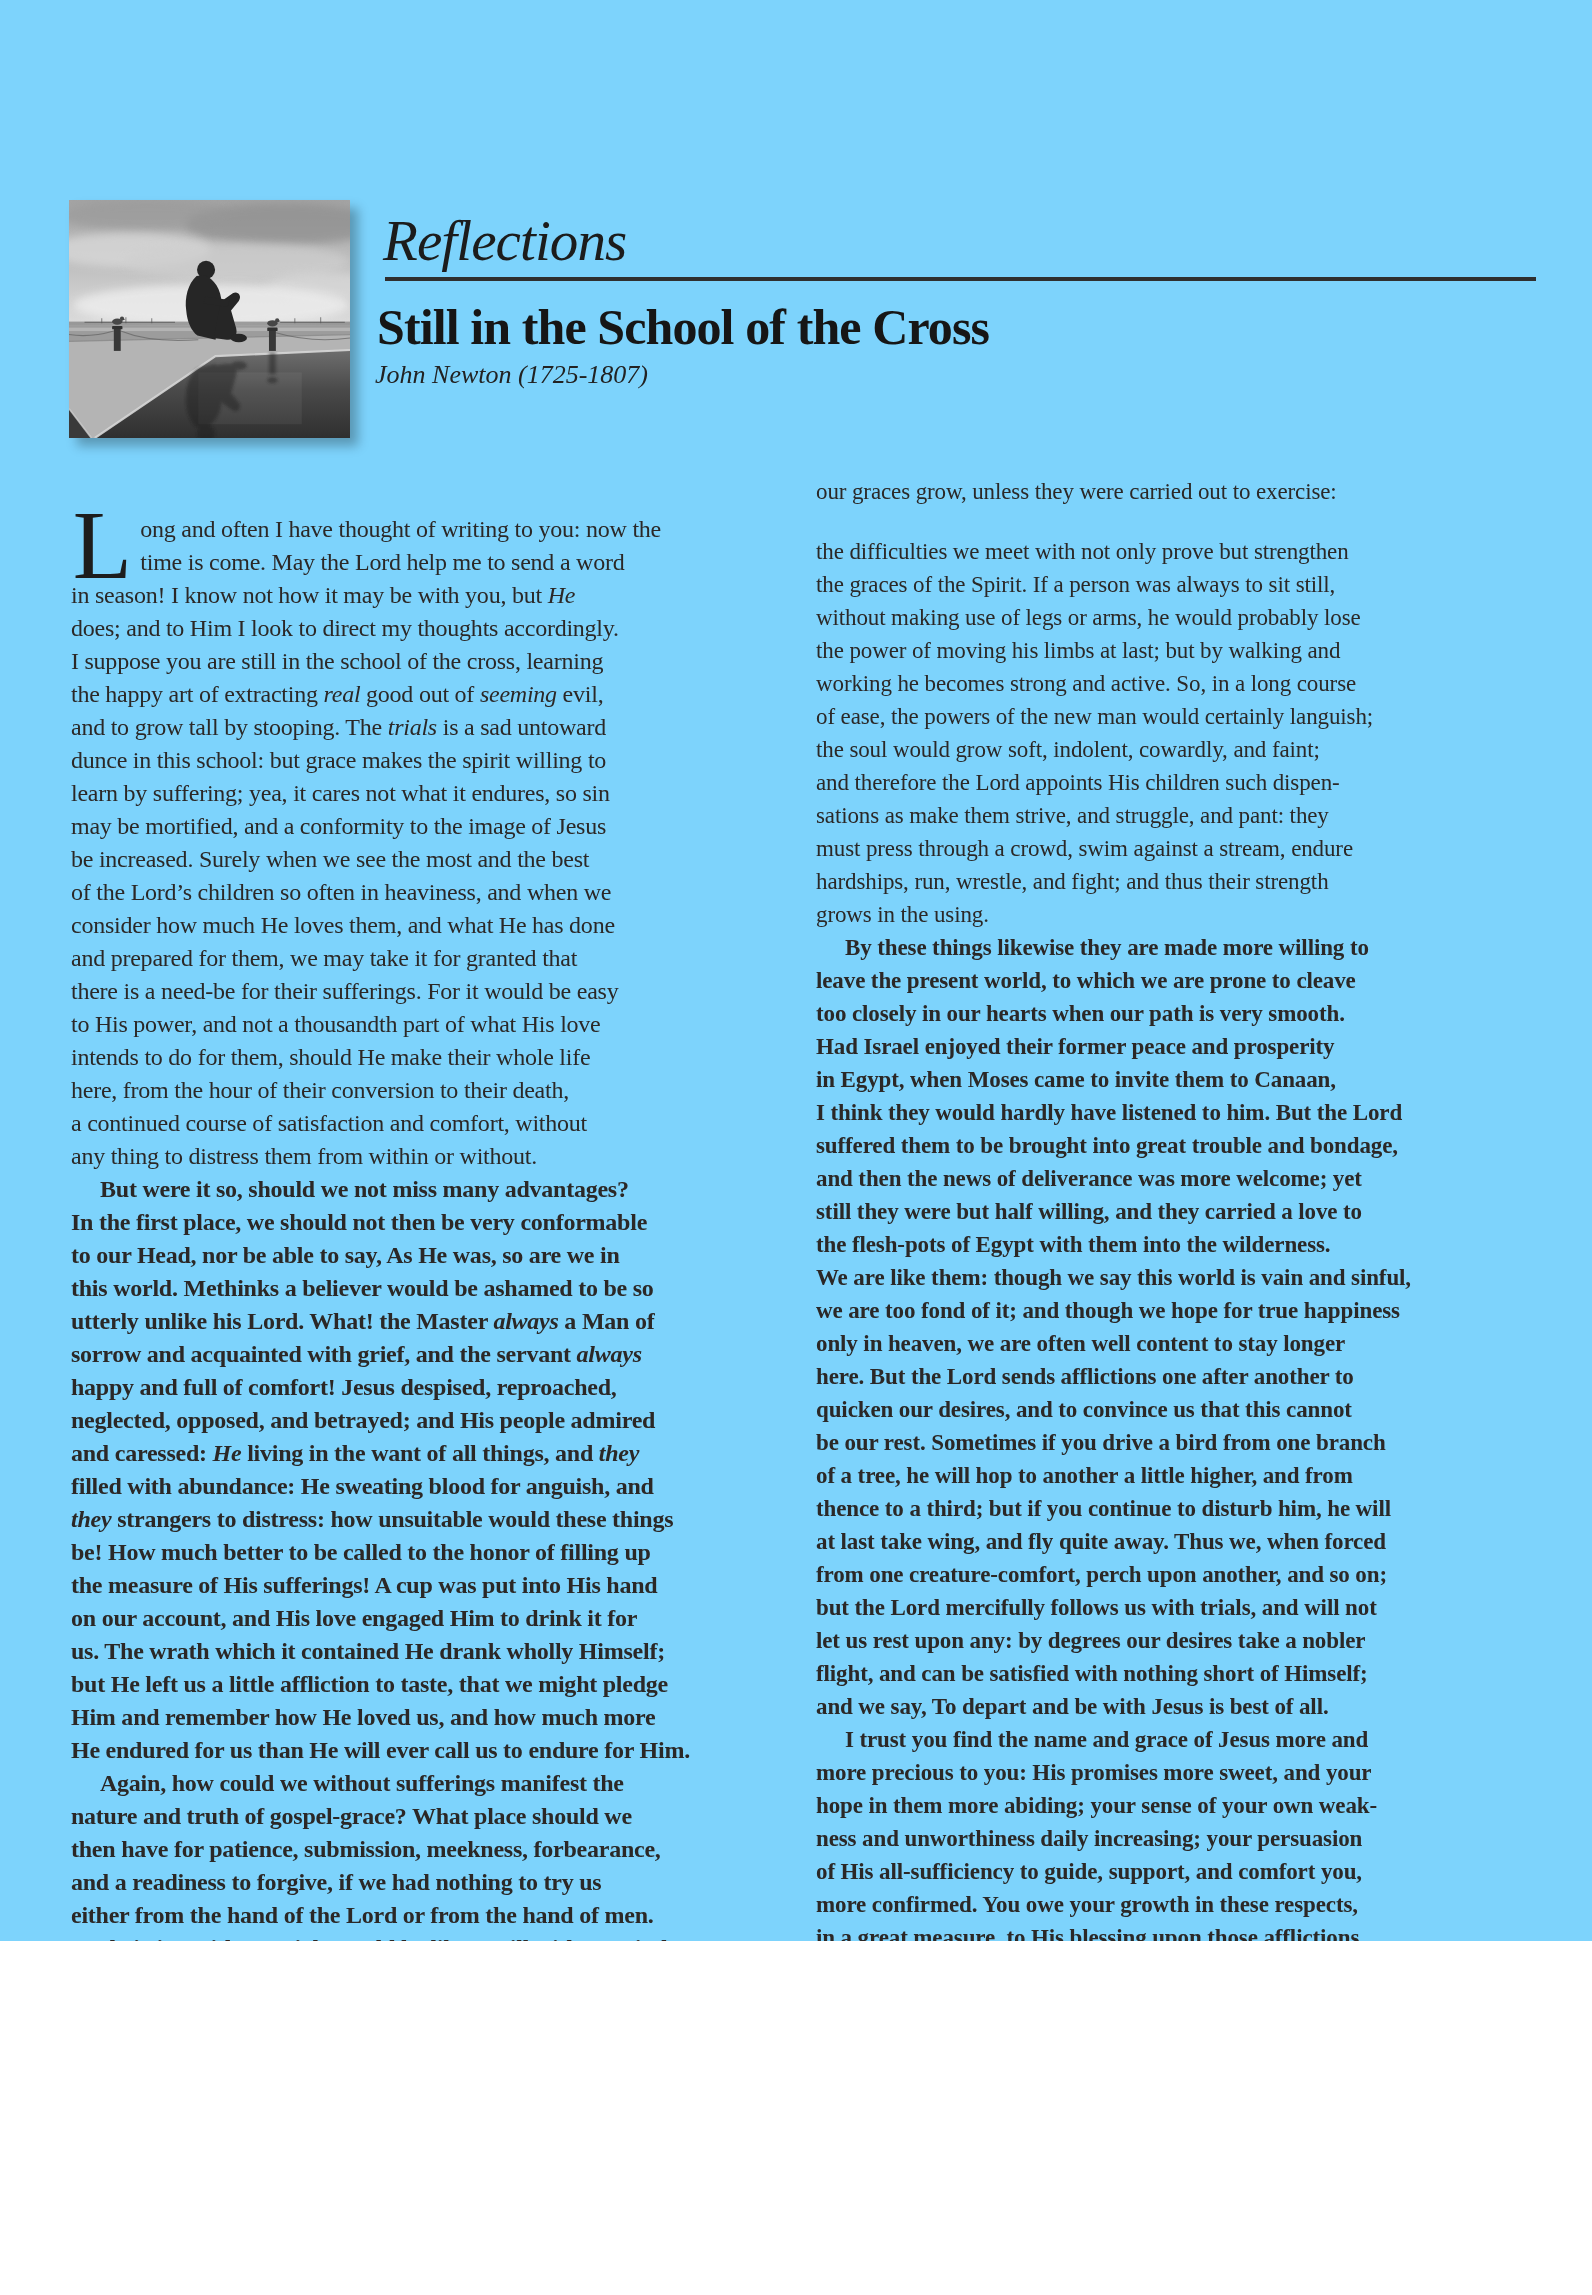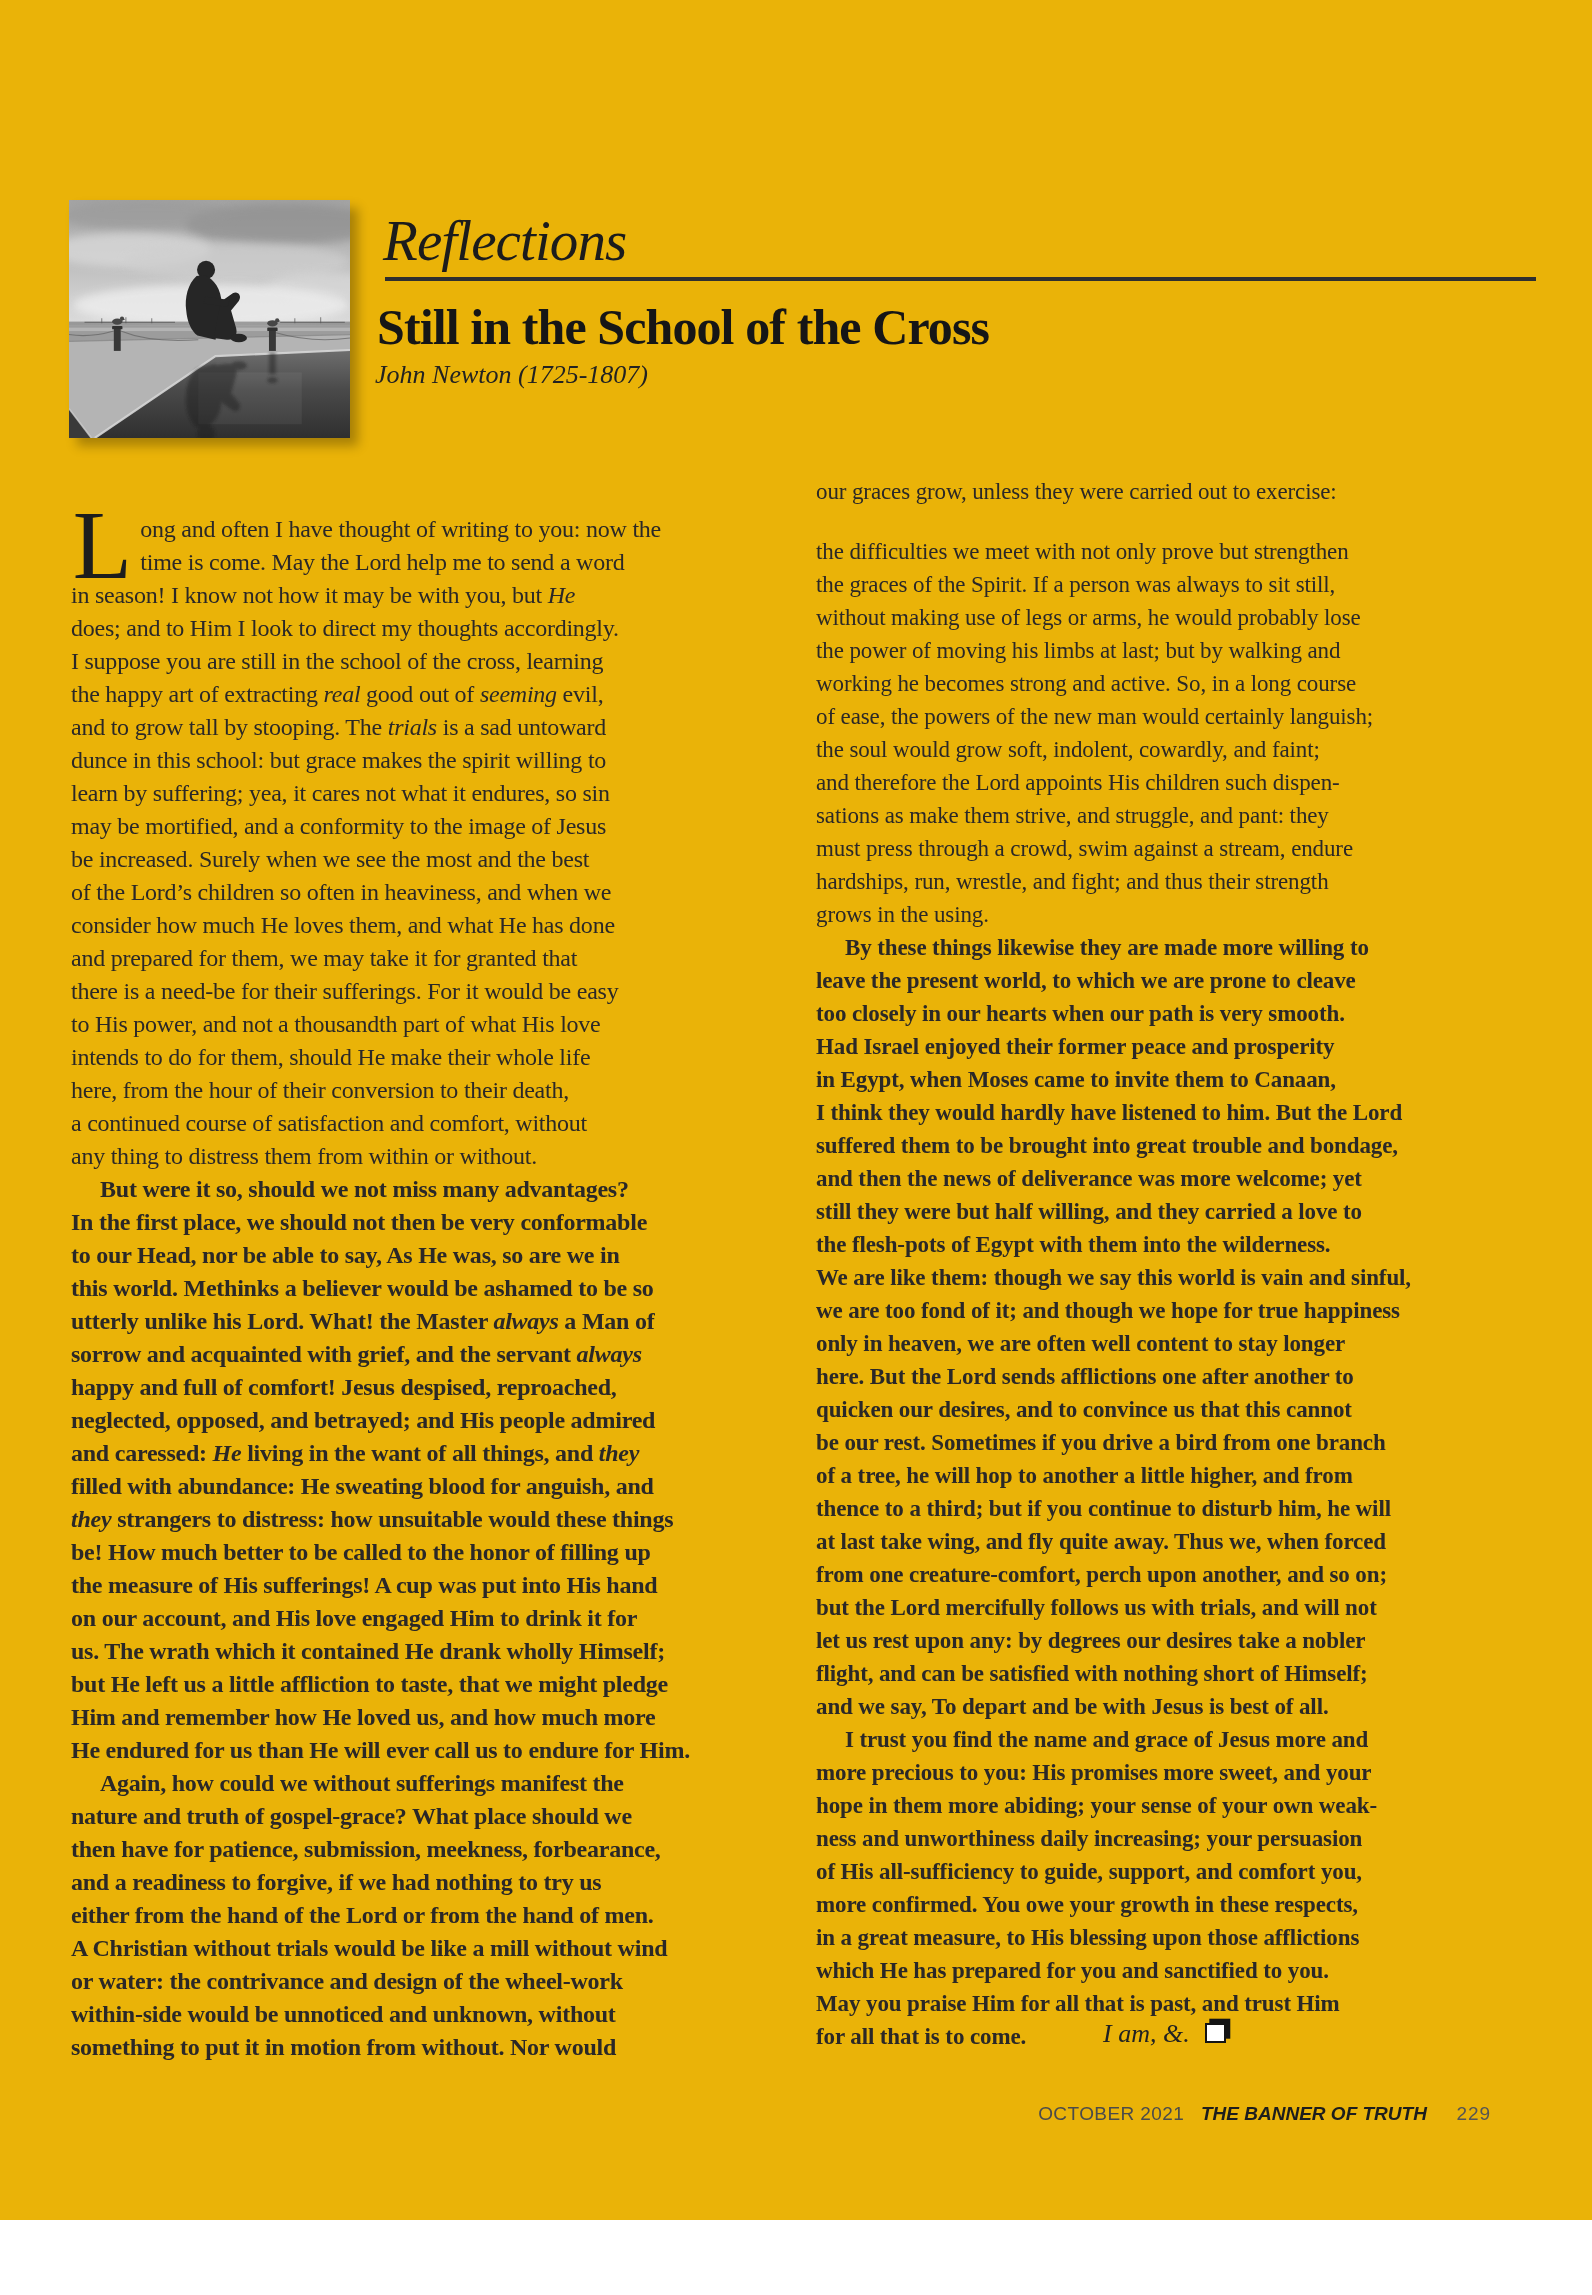--- a/index.html
+++ b/index.html
@@ -1,16 +1,16 @@
 <!DOCTYPE html>
 <html style="font-size:14px"><head>
 <meta charset="utf-8">
 <style>
   html,body{margin:0;padding:0;background:#ffffff;}
-  .page{position:relative;width:1592px;height:2220px;background:#eab308;overflow:hidden;
+  .page{position:relative;width:1592px;height:1941px;background:#7dd3fc;overflow:hidden;
         font-family:"Liberation Serif","DejaVu Serif",serif;color:#2b2827;}
 
   
   .photo{position:absolute;left:69px;top:200px;width:281px;height:238px;
          box-shadow:7.8px 7.8px 10.4px rgba(0,0,0,0.28);background:#bdbdbd;}
   .photo svg{display:block;width:100%;height:100%;}
 
   .section-title{position:absolute;left:383px;top:212px;font-size:57px;line-height:57px;
                  font-style:italic;font-weight:400;color:#1c1c1c;letter-spacing:-0.9px;}
   .section-rule{position:absolute;left:385px;top:277px;width:1151px;height:3.5px;background:#2f2f2f;}

